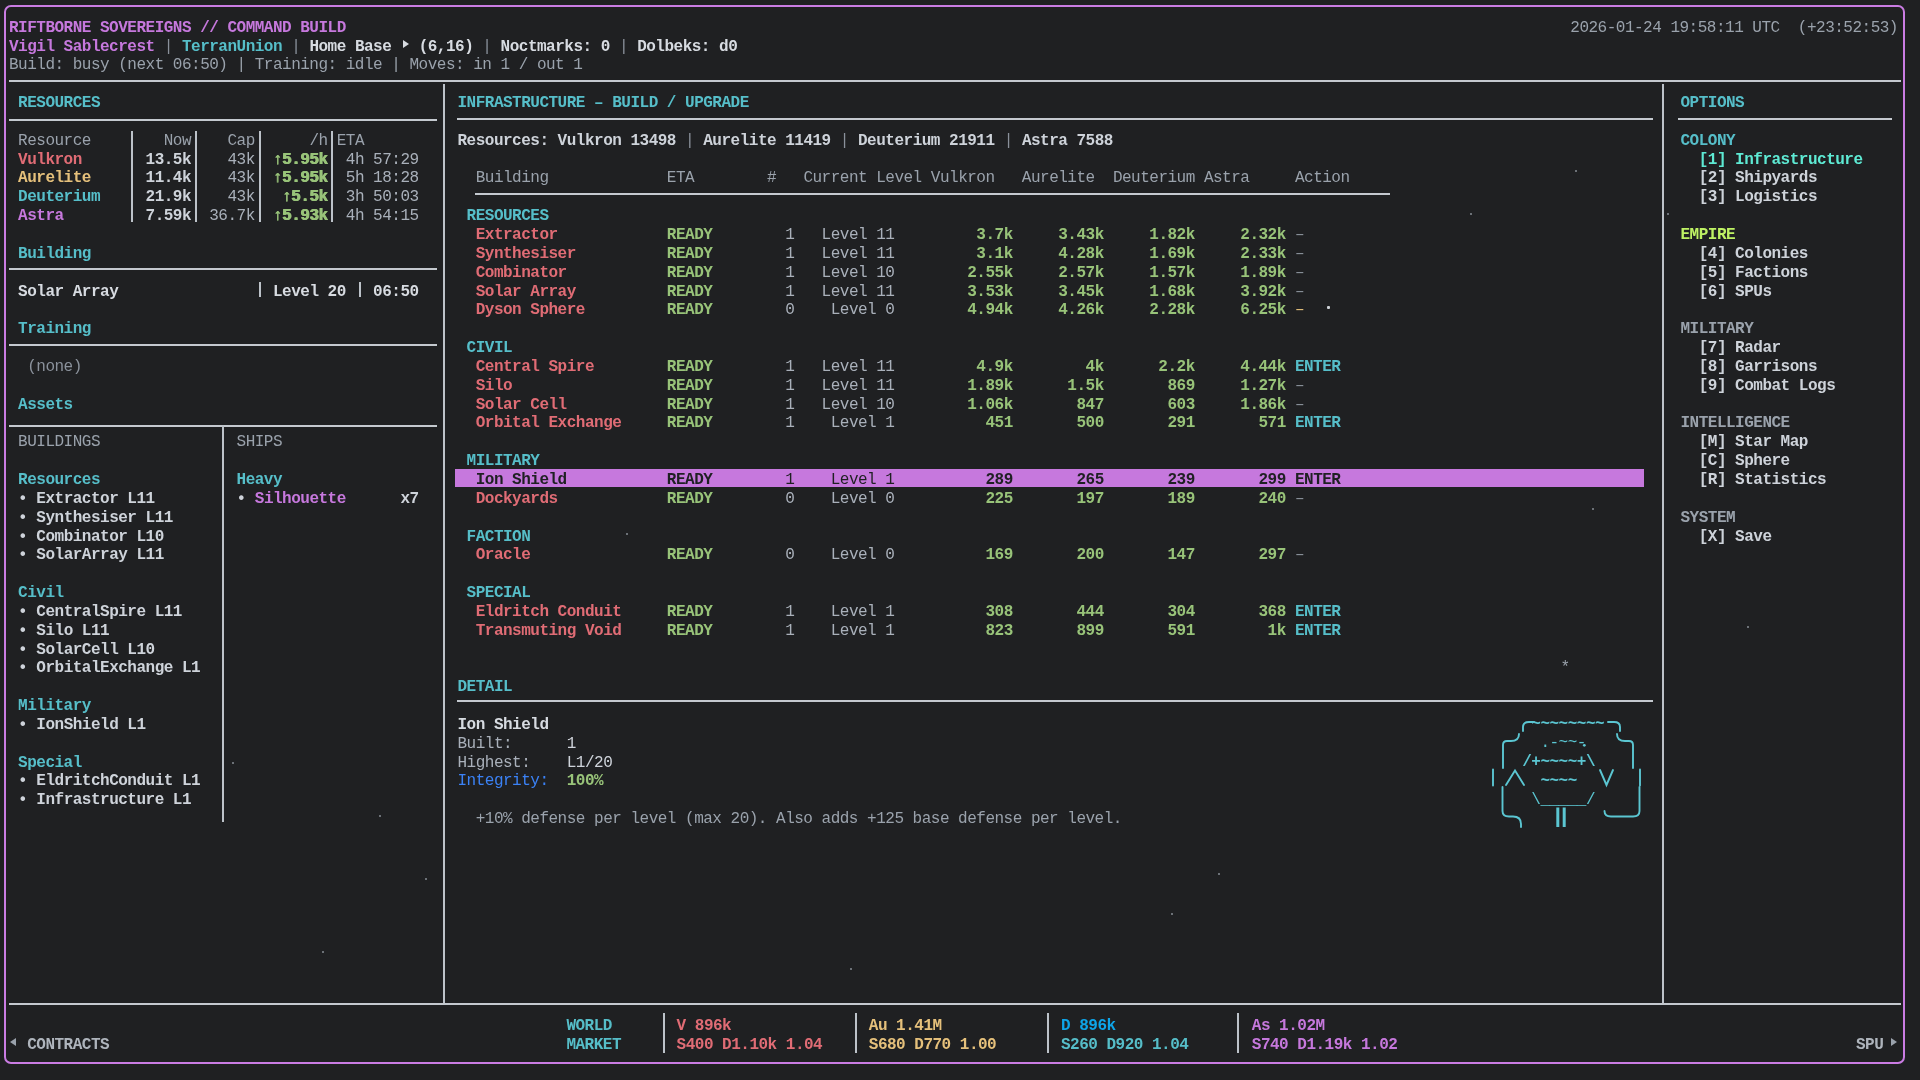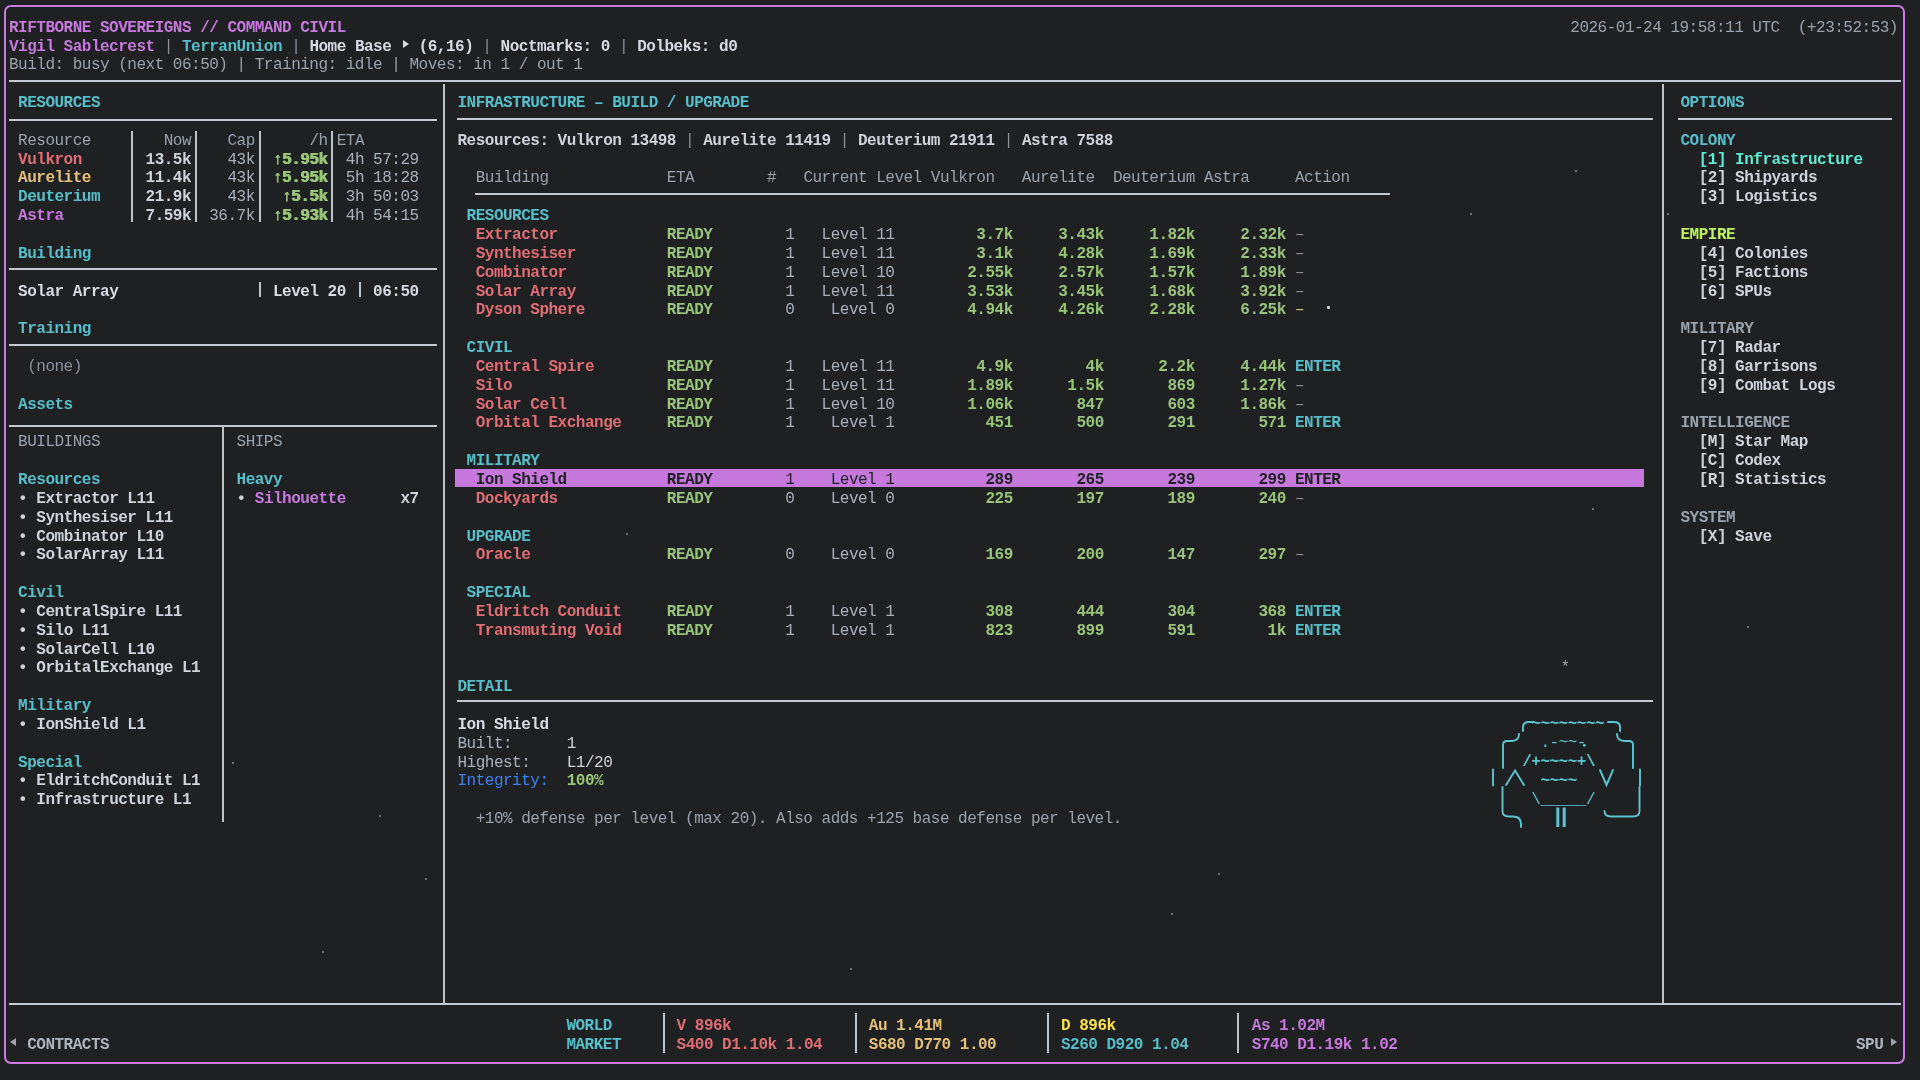--- a/index.html
+++ b/index.html
@@ -6,21 +6,21 @@
  line-height:18.84px;letter-spacing:-0.5px;white-space:pre;color:#d7dbe1}
 .b{font-weight:700}
 .fat{text-shadow:0.55px 0 0 currentColor,-0.35px 0 0 currentColor}
 .n{font-weight:400}
 div.hr{position:absolute;background:#c4c9cf;height:2px}
 div.vr{position:absolute;background:#bcc2c9;width:2px}
 div.dot{position:absolute;background:#878d95;width:2px;height:2px;border-radius:1px}
 
 </style></head><body>
 <div style="position:absolute;left:4px;top:4.5px;width:1897px;height:1055px;border:2.4px solid #ca7ce3;border-radius:7px"></div>
-<pre style="left:9px;top:18.75px;"><span class="b" style="color:#c678dd">RIFTBORNE SOVEREIGNS // COMMAND CIVIL</span>
+<pre style="left:9px;top:18.75px;"><span class="b" style="color:#c678dd">RIFTBORNE SOVEREIGNS // COMMAND BUILD</span>
 <span class="b" style="color:#c678dd">Vigil Sablecrest</span> <span class="n" style="color:#8a919b">|</span> <span class="b" style="color:#56bec9">TerranUnion</span> <span class="n" style="color:#8a919b">|</span> <span class="b" style="color:#d7dbe1">Home Base</span>   <span class="b" style="color:#d7dbe1">(6,16)</span> <span class="n" style="color:#8a919b">|</span> <span class="b" style="color:#d7dbe1">Noctmarks: 0</span> <span class="n" style="color:#8a919b">|</span> <span class="b" style="color:#d7dbe1">Dolbeks: d0</span>
 <span class="n" style="color:#9aa2ac">Build: busy (next 06:50) | Training: idle | Moves: in 1 / out 1</span></pre>
 <div style="position:absolute;left:402.6px;top:39.9px;width:0;height:0;border-left:6px solid #d7dbe1;border-top:4.5px solid transparent;border-bottom:4.5px solid transparent"></div>
 <pre style="left:1570.3px;top:18.75px;"><span class="n" style="color:#9aa2ac">2026-01-24 19:58:11 UTC  (+23:52:53)</span></pre>
 <div class="hr" style="left:9px;top:80.0px;width:1892px"></div>
 <div class="hr" style="left:9px;top:1002.6px;width:1892px"></div>
 <div class="hr" style="left:9px;top:119.3px;width:428px"></div>
 <div class="hr" style="left:9px;top:268.3px;width:428px"></div>
 <div class="hr" style="left:9px;top:344.0px;width:428px"></div>
 <div class="hr" style="left:9px;top:425.3px;width:428px"></div>
@@ -92,21 +92,21 @@
  <span class="b" style="color:#56bec9">CIVIL</span>
   <span class="b" style="color:#e06c75">Central Spire</span>        <span class="b" style="color:#98c379">READY</span>        <span class="n" style="color:#a9b0ba">1</span>   <span class="n" style="color:#a9b0ba">Level 11</span>         <span class="b" style="color:#98c379">4.9k</span>        <span class="b" style="color:#98c379">4k</span>      <span class="b" style="color:#98c379">2.2k</span>     <span class="b" style="color:#98c379">4.44k</span> <span class="b" style="color:#56bec9">ENTER</span>
   <span class="b" style="color:#e06c75">Silo</span>                 <span class="b" style="color:#98c379">READY</span>        <span class="n" style="color:#a9b0ba">1</span>   <span class="n" style="color:#a9b0ba">Level 11</span>        <span class="b" style="color:#98c379">1.89k</span>      <span class="b" style="color:#98c379">1.5k</span>       <span class="b" style="color:#98c379">869</span>     <span class="b" style="color:#98c379">1.27k</span> <span class="n" style="color:#8a919b">–</span>
   <span class="b" style="color:#e06c75">Solar Cell</span>           <span class="b" style="color:#98c379">READY</span>        <span class="n" style="color:#a9b0ba">1</span>   <span class="n" style="color:#a9b0ba">Level 10</span>        <span class="b" style="color:#98c379">1.06k</span>       <span class="b" style="color:#98c379">847</span>       <span class="b" style="color:#98c379">603</span>     <span class="b" style="color:#98c379">1.86k</span> <span class="n" style="color:#8a919b">–</span>
   <span class="b" style="color:#e06c75">Orbital Exchange</span>     <span class="b" style="color:#98c379">READY</span>        <span class="n" style="color:#a9b0ba">1</span>    <span class="n" style="color:#a9b0ba">Level 1</span>          <span class="b" style="color:#98c379">451</span>       <span class="b" style="color:#98c379">500</span>       <span class="b" style="color:#98c379">291</span>       <span class="b" style="color:#98c379">571</span> <span class="b" style="color:#56bec9">ENTER</span>
 
  <span class="b" style="color:#56bec9">MILITARY</span>
   <span class="b" style="color:#1f2023">Ion Shield</span>           <span class="b" style="color:#1f2023">READY</span>        <span class="n" style="color:#1f2023">1</span>    <span class="n" style="color:#1f2023">Level 1</span>          <span class="b" style="color:#1f2023">289</span>       <span class="b" style="color:#1f2023">265</span>       <span class="b" style="color:#1f2023">239</span>       <span class="b" style="color:#1f2023">299</span> <span class="b" style="color:#1f2023">ENTER</span>
   <span class="b" style="color:#e06c75">Dockyards</span>            <span class="b" style="color:#98c379">READY</span>        <span class="n" style="color:#a9b0ba">0</span>    <span class="n" style="color:#a9b0ba">Level 0</span>          <span class="b" style="color:#98c379">225</span>       <span class="b" style="color:#98c379">197</span>       <span class="b" style="color:#98c379">189</span>       <span class="b" style="color:#98c379">240</span> <span class="n" style="color:#8a919b">–</span>
 
- <span class="b" style="color:#56bec9">UPGRADE</span>
+ <span class="b" style="color:#56bec9">FACTION</span>
   <span class="b" style="color:#e06c75">Oracle</span>               <span class="b" style="color:#98c379">READY</span>        <span class="n" style="color:#a9b0ba">0</span>    <span class="n" style="color:#a9b0ba">Level 0</span>          <span class="b" style="color:#98c379">169</span>       <span class="b" style="color:#98c379">200</span>       <span class="b" style="color:#98c379">147</span>       <span class="b" style="color:#98c379">297</span> <span class="n" style="color:#8a919b">–</span>
 
  <span class="b" style="color:#56bec9">SPECIAL</span>
   <span class="b" style="color:#e06c75">Eldritch Conduit</span>     <span class="b" style="color:#98c379">READY</span>        <span class="n" style="color:#a9b0ba">1</span>    <span class="n" style="color:#a9b0ba">Level 1</span>          <span class="b" style="color:#98c379">308</span>       <span class="b" style="color:#98c379">444</span>       <span class="b" style="color:#98c379">304</span>       <span class="b" style="color:#98c379">368</span> <span class="b" style="color:#56bec9">ENTER</span>
   <span class="b" style="color:#e06c75">Transmuting Void</span>     <span class="b" style="color:#98c379">READY</span>        <span class="n" style="color:#a9b0ba">1</span>    <span class="n" style="color:#a9b0ba">Level 1</span>          <span class="b" style="color:#98c379">823</span>       <span class="b" style="color:#98c379">899</span>       <span class="b" style="color:#98c379">591</span>        <span class="b" style="color:#98c379">1k</span> <span class="b" style="color:#56bec9">ENTER</span>
 
 
 <span class="b" style="color:#56bec9">DETAIL</span>
 
 <span class="b" style="color:#d7dbe1">Ion Shield</span>
@@ -127,37 +127,37 @@
   <span class="b" style="color:#ced3da">[5] Factions</span>
   <span class="b" style="color:#ced3da">[6] SPUs</span>
 
 <span class="b" style="color:#9aa2ac">MILITARY</span>
   <span class="b" style="color:#ced3da">[7] Radar</span>
   <span class="b" style="color:#ced3da">[8] Garrisons</span>
   <span class="b" style="color:#ced3da">[9] Combat Logs</span>
 
 <span class="b" style="color:#9aa2ac">INTELLIGENCE</span>
   <span class="b" style="color:#ced3da">[M] Star Map</span>
-  <span class="b" style="color:#ced3da">[C] Codex</span>
+  <span class="b" style="color:#ced3da">[C] Sphere</span>
   <span class="b" style="color:#ced3da">[R] Statistics</span>
 
 <span class="b" style="color:#9aa2ac">SYSTEM</span>
   <span class="b" style="color:#ced3da">[X] Save</span></pre>
 <pre style="left:566.4px;top:1017.27px;"><span class="b" style="color:#56bec9">WORLD</span>
 <span class="b" style="color:#56bec9">MARKET</span></pre>
 <pre style="left:27.2px;top:1017.27px;"><span class="n" style="color:#9aa2ac"></span>
 <span class="b" style="color:#aeb4bc">CONTRACTS</span></pre>
 <div style="position:absolute;left:9.5px;top:1038.4px;width:0;height:0;border-right:6.5px solid #9aa2ac;border-top:4.5px solid transparent;border-bottom:4.5px solid transparent"></div>
 <pre style="left:1856px;top:1036.11px;"><span class="b" style="color:#aeb4bc">SPU</span></pre>
 <div style="position:absolute;left:1890.5px;top:1038.4px;width:0;height:0;border-left:6.5px solid #9aa2ac;border-top:4.5px solid transparent;border-bottom:4.5px solid transparent"></div>
 <pre style="left:676.6px;top:1017.27px;"><span class="b" style="color:#e06c75">V 896k</span>
 <span class="b" style="color:#e06c75">S400 D1.10k 1.04</span></pre>
 <pre style="left:868.8px;top:1017.27px;"><span class="b" style="color:#e5c07b">Au 1.41M</span>
 <span class="b" style="color:#e5c07b">S680 D770 1.00</span></pre>
-<pre style="left:1061px;top:1017.27px;"><span class="b" style="color:#fde047">D 896k</span>
+<pre style="left:1061px;top:1017.27px;"><span class="b" style="color:#0ea5e9">D 896k</span>
 <span class="b" style="color:#56bec9">S260 D920 1.04</span></pre>
 <pre style="left:1251.8px;top:1017.27px;"><span class="b" style="color:#c678dd">As 1.02M</span>
 <span class="b" style="color:#c678dd">S740 D1.19k 1.02</span></pre>
 <div class="vr" style="left:662.5px;top:1013.0px;height:40.0px"></div>
 <div class="vr" style="left:854.7px;top:1013.0px;height:40.0px"></div>
 <div class="vr" style="left:1047.0px;top:1013.0px;height:40.0px"></div>
 <div class="vr" style="left:1236.8px;top:1013.0px;height:40.0px"></div>
 <div class="dot" style="left:1575px;top:170px"></div>
 <div class="dot" style="left:626px;top:533px"></div>
 <div class="dot" style="left:1592px;top:508px"></div>

